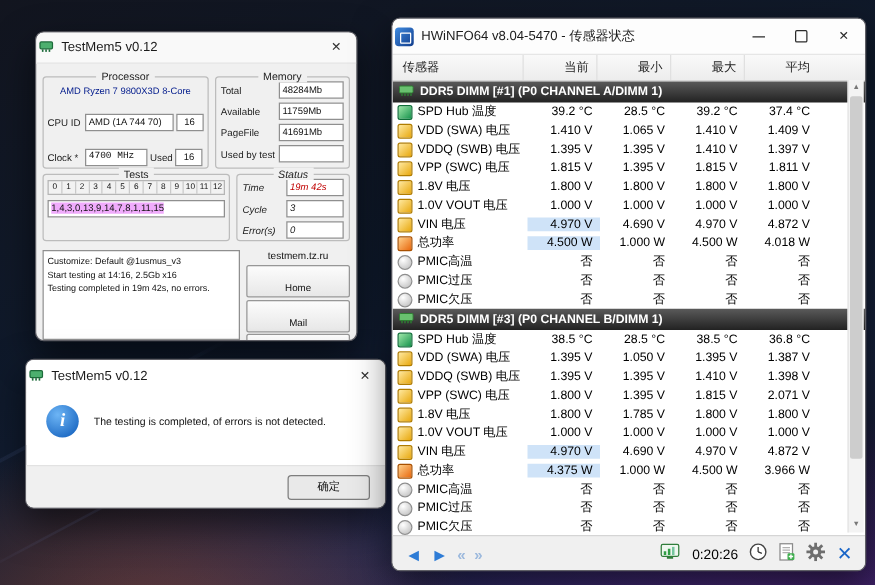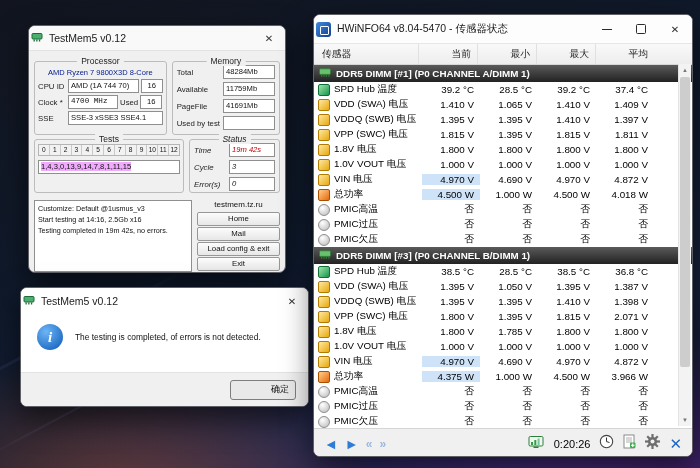--- a/index.html
+++ b/index.html
@@ -27,21 +27,21 @@
   
   .tm5{left:28px;top:25px;width:256px;height:246px;}
   .tm5-body{padding:6px 5px 0;font-size:8px;color:#1a1a1a;}
   .grprow{display:flex;gap:5px;margin-top:4px;}
   .group{position:relative;border:1px solid #bcbcbc;border-radius:3px;background:#f0f0f0;}
   .glabel{position:absolute;top:-6px;left:50%;transform:translateX(-50%);background:#f0f0f0;
     padding:0 4px;font-size:8.5px;color:#222;white-space:nowrap;}
   .proc{width:148px;height:72px;}
   .memg{flex:1;height:72px;}
   .cpu-name{margin-top:6px;text-align:center;font-size:7.5px;color:#001a8c;white-space:nowrap;overflow:hidden;}
-  .prow{display:flex;align-items:center;gap:2px;margin:2px 3px 0;}
+  .prow{display:flex;align-items:center;gap:2px;margin:14px 3px 0;}
   .plabel{font-size:7.8px;color:#222;white-space:nowrap;}
   .pl1{width:28px;flex:0 0 auto;}
   .ibox{background:#fff;border:1px solid #8f8f8f;height:12px;line-height:11px;font-size:7.6px;
     padding:0 2px;white-space:nowrap;overflow:hidden;color:#111;}
   .grow{flex:1;}
   .w16{width:16px;flex:0 0 auto;text-align:center;}
   .wclock{width:44px;flex:0 0 auto;font-family:Liberation Mono, monospace;}
   .mrow{display:flex;align-items:center;margin:3px 4px 0;gap:3px;}
   .mlab{flex:1;font-size:7.8px;}
   .mval{width:46px;flex:0 0 auto;}
@@ -56,35 +56,35 @@
   .stlab{width:32px;flex:0 0 auto;font-size:7.8px;}
   .stval{flex:1;}
   .red{color:#c00000;}
   .botrow{display:flex;gap:5px;margin-top:7px;}
   .logbox{width:150px;height:66px;background:#fff;border:1px solid #8f8f8f;font-size:7.2px;
     padding:2px 3px;color:#111;line-height:1.55;overflow:hidden;}
   .rightcol{flex:1;display:flex;flex-direction:column;}
   .link{font-size:8px;text-align:center;margin:0 0 3px;color:#111;}
   .tm5-btn{display:block;width:100%;height:13.5px;margin-bottom:1.5px;
     background:linear-gradient(#fcfcfc,#e7e7e7);border:1px solid #979797;border-radius:2px;
-    font-size:7.8px;font-family:inherit;color:#111;padding:0;line-height:11px;}
+    font-size:7.8px;font-family:inherit;color:#111;padding:12px;line-height:11px;}
 
   
   .dlg{left:20px;top:287px;width:287px;height:118px;background:#fff;}
   .dlg .titlebar{height:26px;border-bottom:none;background:#fff;}
   .dlg-body{display:flex;align-items:center;gap:12px;padding:10px 16px 6px;background:#fff;}
   .info-ico{width:26px;height:26px;border-radius:50%;flex:0 0 auto;
     background:radial-gradient(circle at 35% 30%,#6db5f5,#0a58b8);
     color:#fff;display:flex;align-items:center;justify-content:center;
     font:italic bold 15px "Liberation Serif","DejaVu Serif",serif;}
   .dlg-msg{font-size:8.4px;color:#111;white-space:nowrap;}
   .dlg-foot{position:absolute;bottom:0;left:0;right:0;height:33px;background:#f0f0f0;
     border-top:1px solid #e2e2e2;display:flex;align-items:center;justify-content:flex-end;padding:0 12px;}
   .ok-btn{width:66px;height:20px;background:#e9e9e9;border:1px solid #7e7e7e;border-radius:3px;
-    font-size:9px;font-family:inherit;color:#111;text-align:right;}
+    font-size:9px;font-family:inherit;color:#111;}
 
   
   .hw{left:313px;top:14px;width:378px;height:441px;background:#fff;}
   .hw .titlebar{height:28px;background:#fdfdfd;border-bottom:none;}
   .hw-ico{width:15px;height:15px;border-radius:3px;flex:0 0 auto;
     background:linear-gradient(135deg,#3f8be0,#123d8c);position:relative;}
   .hw-ico::after{content:"";position:absolute;left:4px;top:4px;width:7px;height:7px;
     border:1px solid #fff;border-radius:1px;}
   .winbtns{margin-left:auto;display:flex;height:100%;}
   .win-btn{width:34px;height:100%;display:flex;align-items:center;justify-content:center;color:#2b2b2b;}

